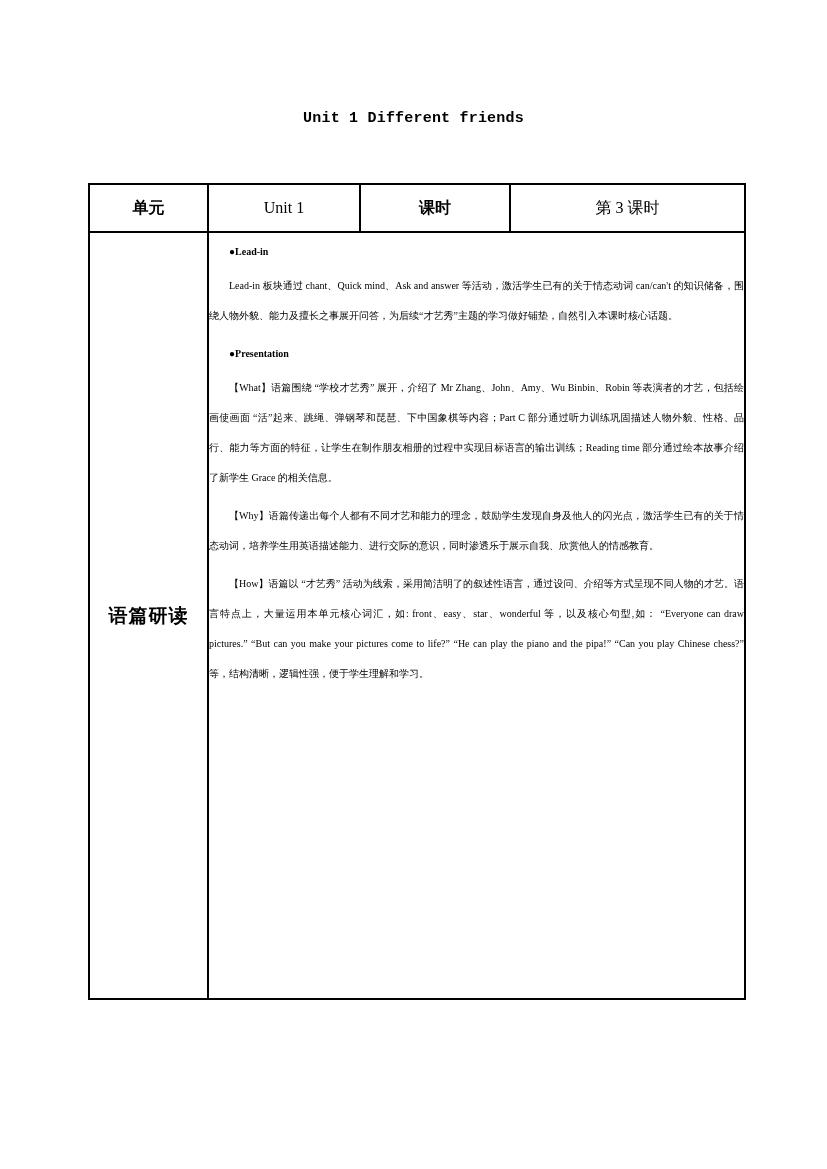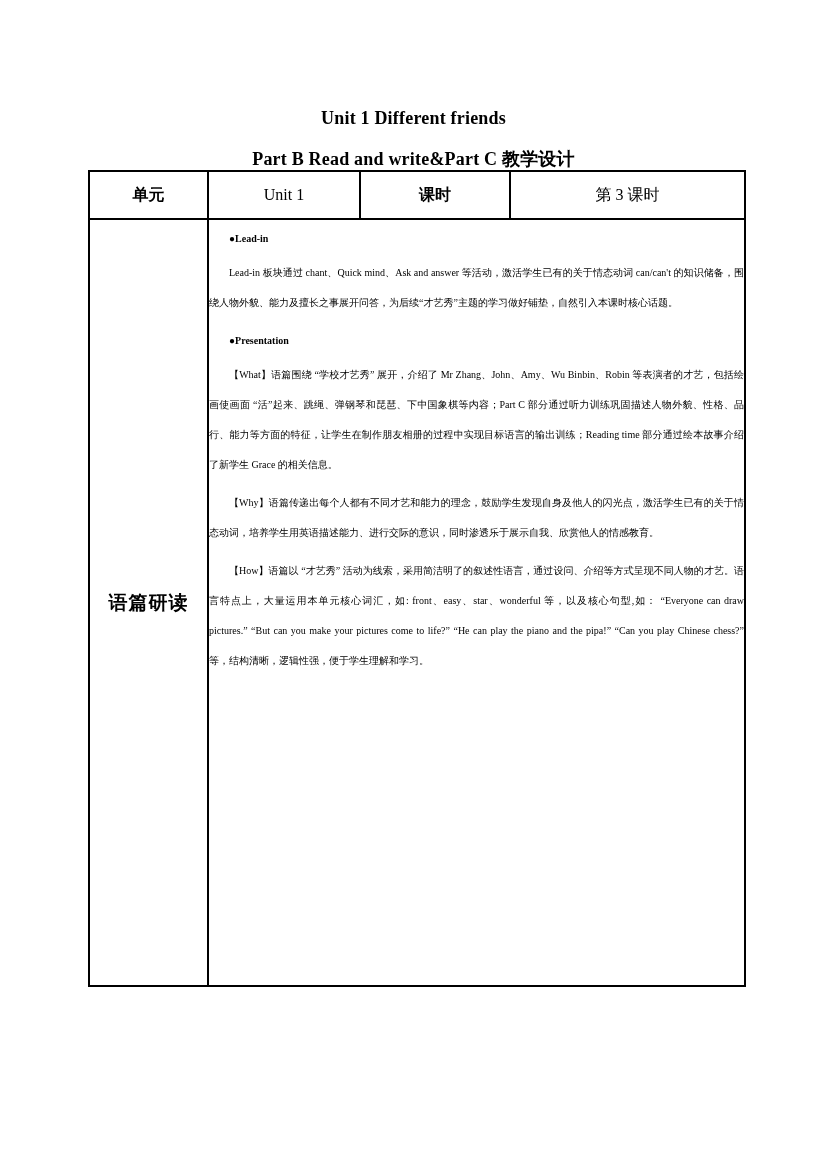--- a/index.html
+++ b/index.html
@@ -14,29 +14,30 @@
     width: 827px;
     height: 1169px;
     background: #ffffff;
     overflow: hidden;
   }
   .titles {
     padding-top: 98px;
     text-align: center;
   }
   .title-line {
-    font-size: 18px;
+    font-size: 15px;
     font-weight: bold;
     line-height: 41px;
     letter-spacing: 0.2px;
+    font-family: Liberation Mono, monospace;
   }
   table.doc-table {
     position: absolute;
     left: 88px;
-    top: 170px;
+    top: 183px;
     width: 652px;
     border-collapse: collapse;
     table-layout: fixed;
   }
   table.doc-table, table.doc-table td {
     border: 2px solid #000000;
   }
   table.doc-table td {
     padding: 0;
   }
@@ -80,21 +81,20 @@
     margin: 4px 0 8px 0;
   }
 </style>
 </head>
 <body>
 
 <div class="page">
 
   <div class="titles">
     <div class="title-line">Unit 1 Different friends</div>
-    <div class="title-line">Part B Read and write&amp;Part C 教学设计</div>
   </div>
 
   <table class="doc-table">
     <tbody>
         <tr>
       <td class="hdr-cell hdr-label col1">单元</td>
       <td class="hdr-cell hdr-value-bold col2">Unit 1</td>
       <td class="hdr-cell hdr-label col3">课时</td>
       <td class="hdr-cell hdr-value col4">第 3 课时</td>
     </tr>

